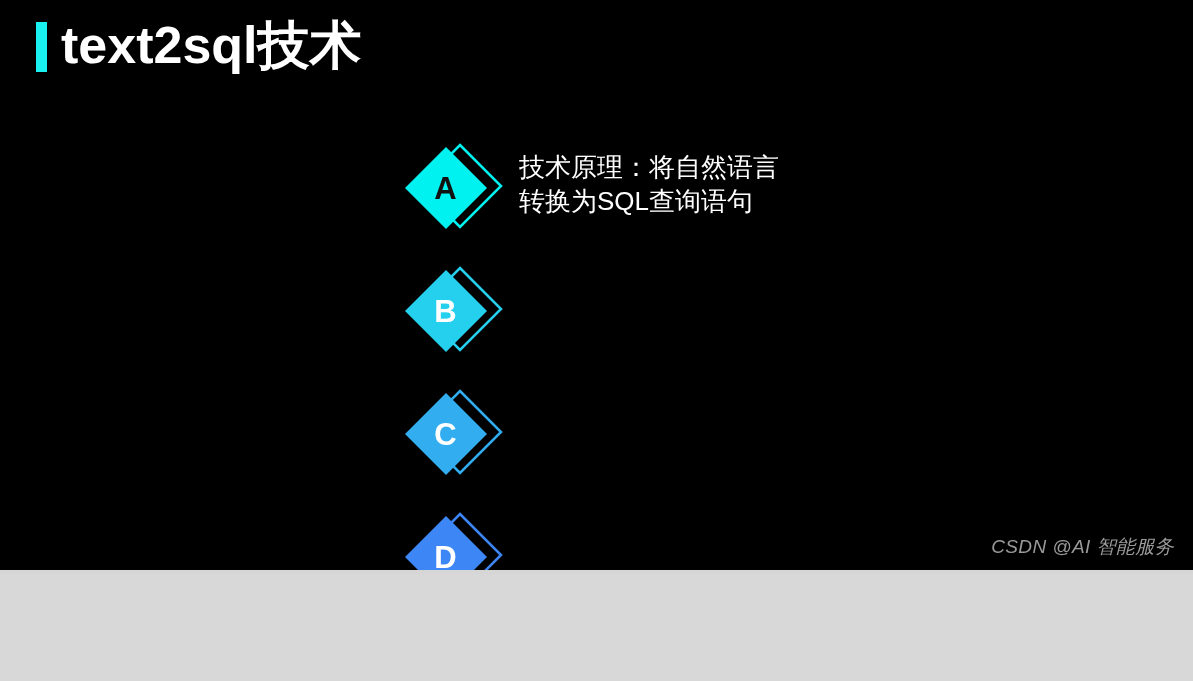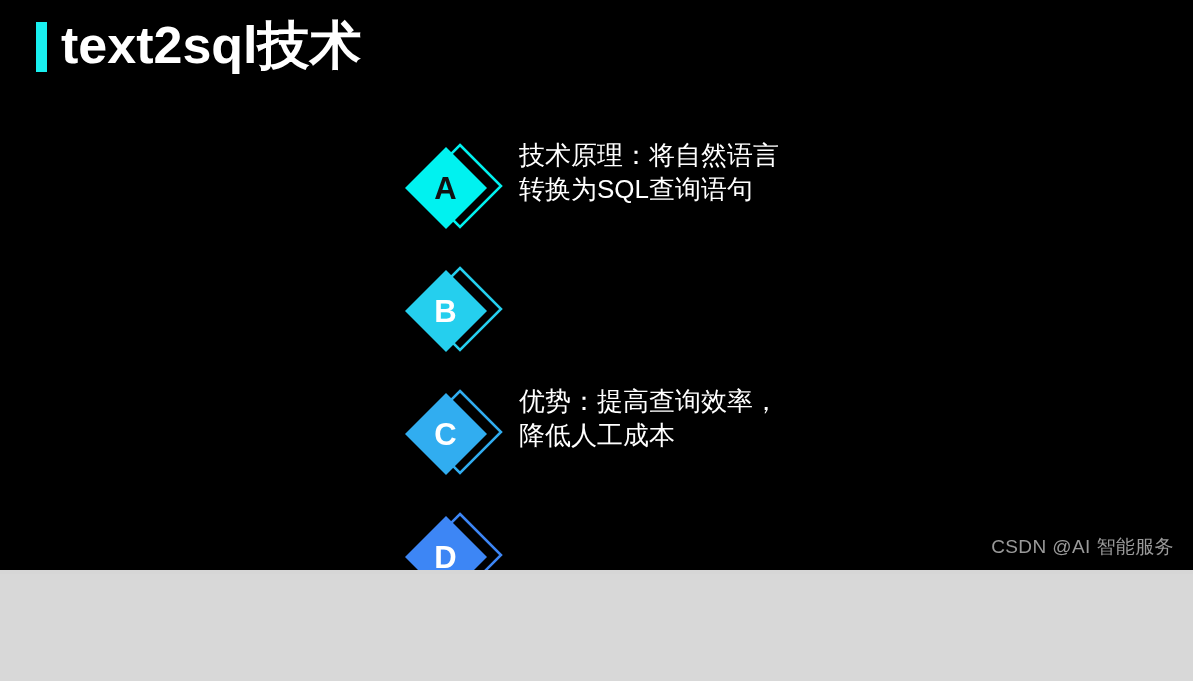--- a/index.html
+++ b/index.html
@@ -79,35 +79,37 @@
     align-items: center;
     justify-content: center;
     font-size: 31px;
     font-weight: bold;
     line-height: 1;
     padding-right: 1px;
     box-sizing: border-box;
   }
   .item-text {
     margin-left: 14px;
+    margin-top: 12px;
     color: #ffffff;
     font-size: 26px;
     line-height: 34px;
     white-space: pre-line;
   }
 
   
   .watermark {
     position: absolute;
     right: 19px;
     bottom: 18px;
     color: #9a9a9a;
     font-size: 19px;
     line-height: 1;
     letter-spacing: 0.4px;
+    font-style: italic;
   }
 
   
   .bottom-strip {
     position: absolute;
     left: 0;
     bottom: 0;
     width: 1193px;
     height: 4px;
     background: #d6d6d6;
@@ -154,22 +156,20 @@
     <div class="item">
       <div class="badge">
         <svg width="100" height="100" viewBox="0 0 100 100">
           <polygon points="55,7 96,48 55,89 14,48" fill="none" stroke="#31adf0" stroke-width="2.5"></polygon>
         </svg>
         <svg width="100" height="100" viewBox="0 0 100 100">
           <polygon points="41,9 82,50 41,91 0,50" fill="#31adf0"></polygon>
         </svg>
         <div class="badge-letter" style="color:#ffffff;">C</div>
       </div>
-      <div class="item-text">优势：提高查询效率，
-降低人工成本</div>
     </div>
 
     <div class="item">
       <div class="badge">
         <svg width="100" height="100" viewBox="0 0 100 100">
           <polygon points="55,7 96,48 55,89 14,48" fill="none" stroke="#3d86f5" stroke-width="2.5"></polygon>
         </svg>
         <svg width="100" height="100" viewBox="0 0 100 100">
           <polygon points="41,9 82,50 41,91 0,50" fill="#3d86f5"></polygon>
         </svg>

